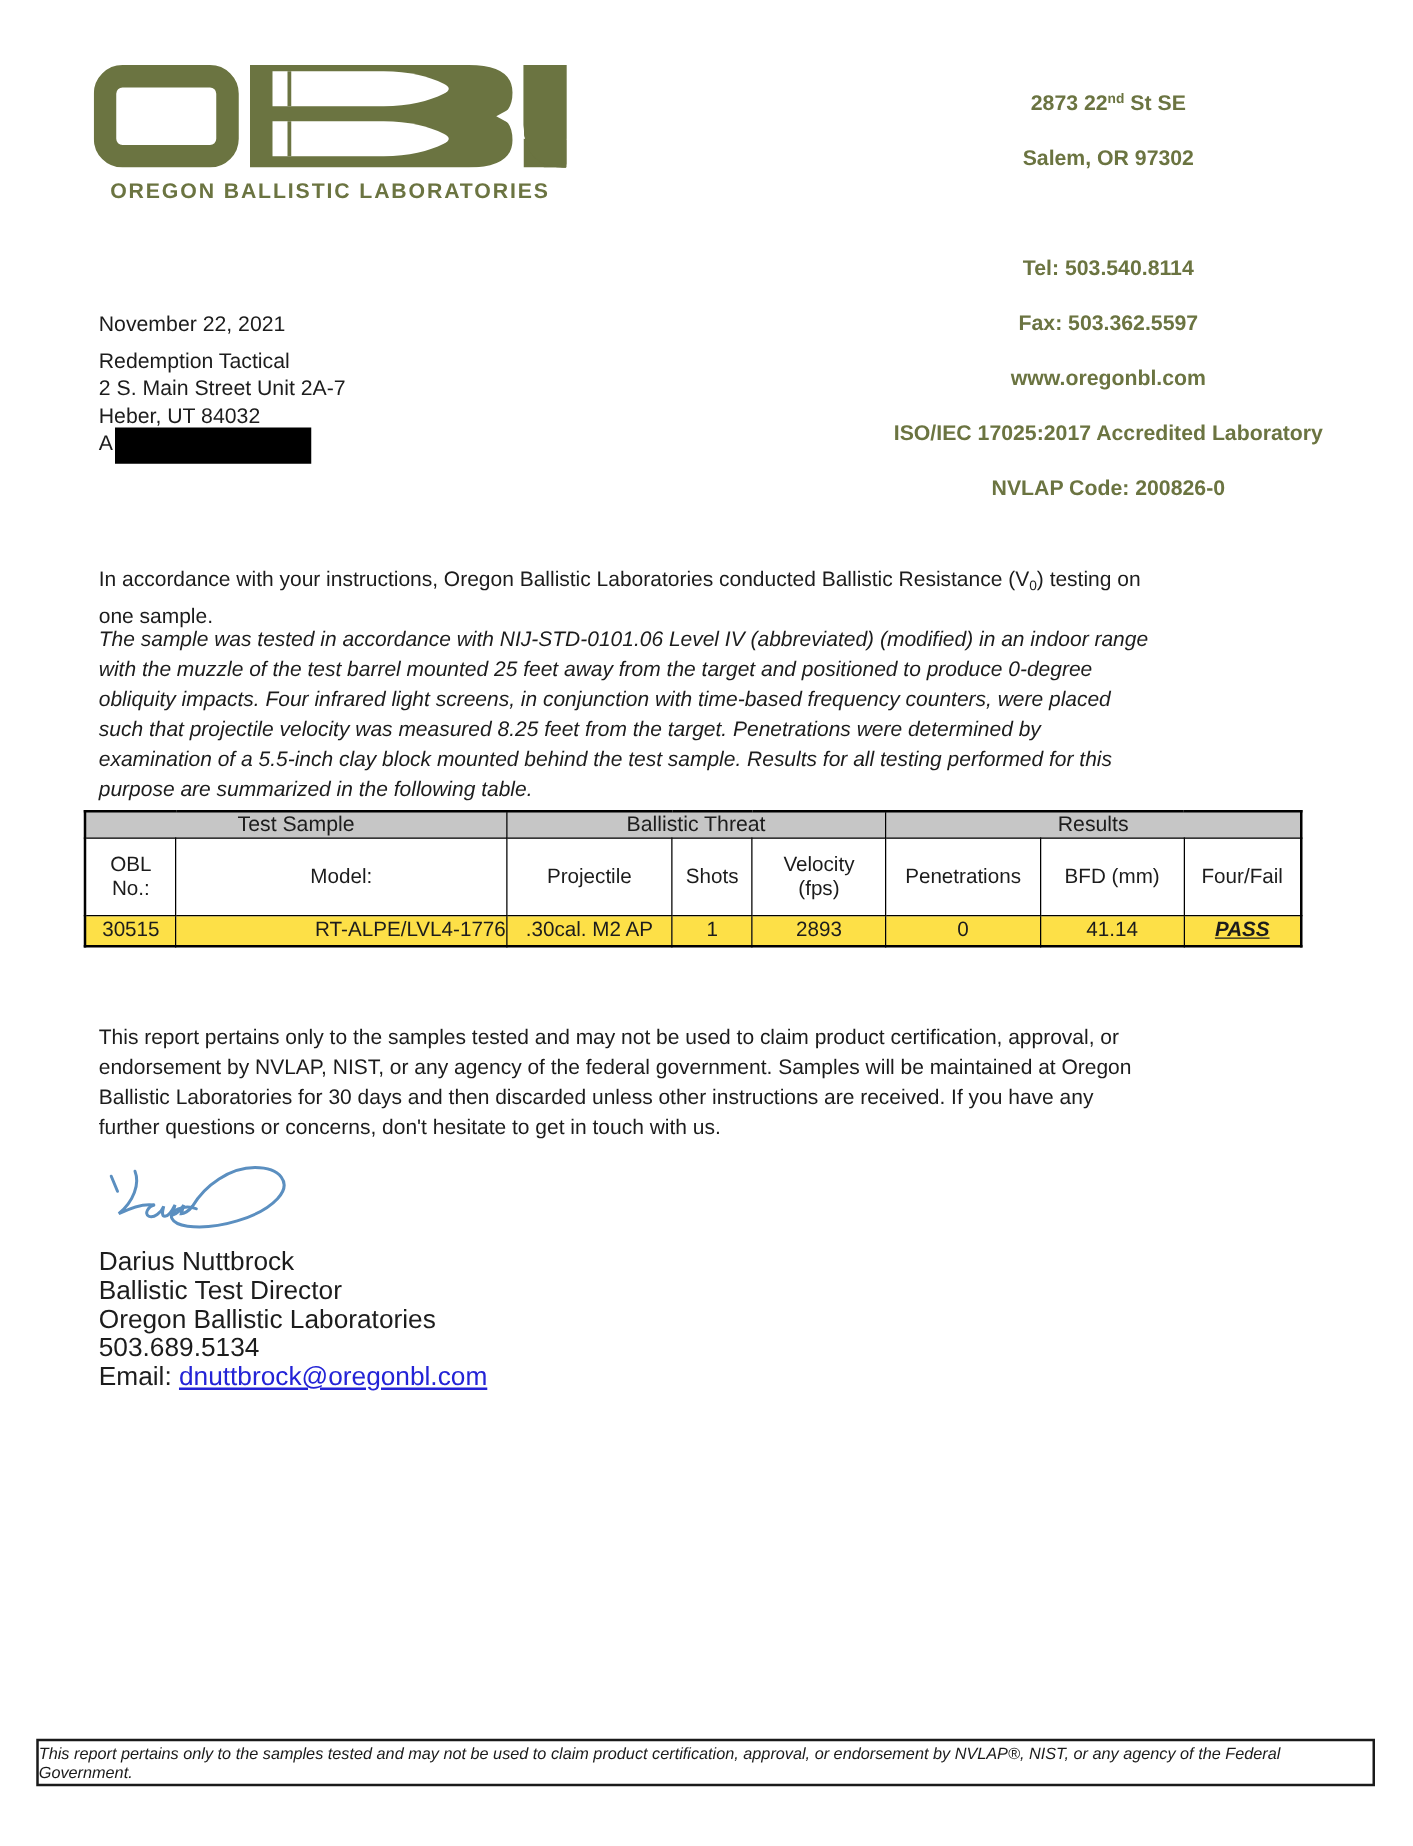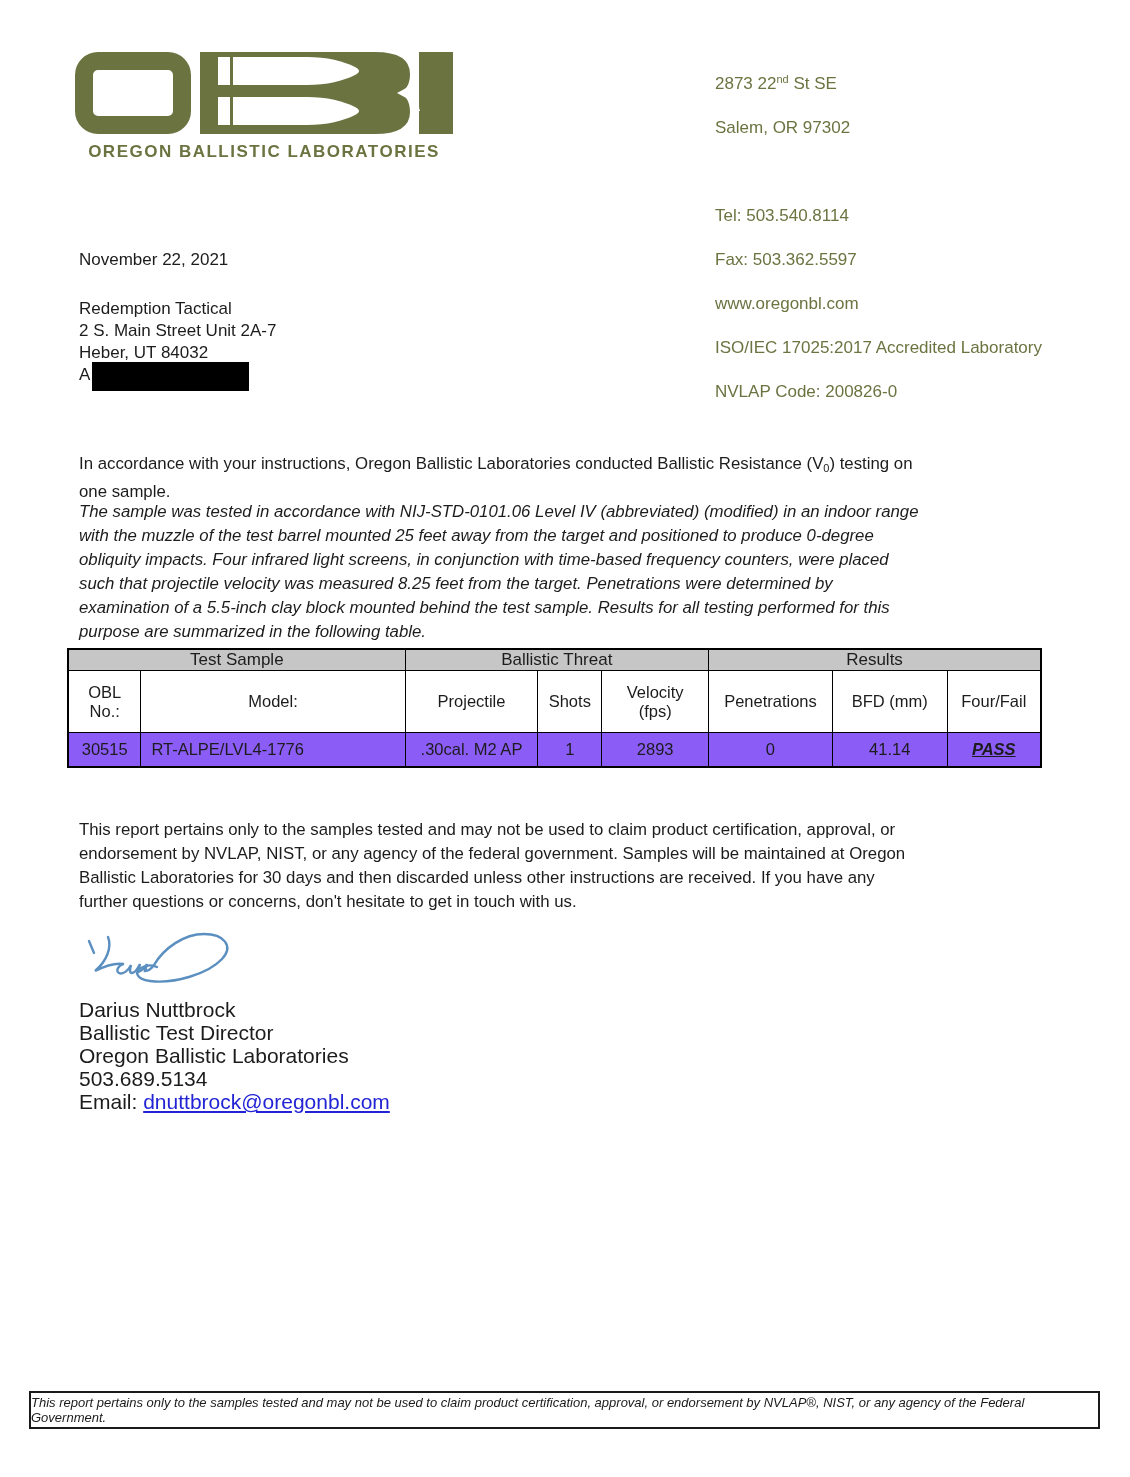--- a/index.html
+++ b/index.html
@@ -17,29 +17,29 @@
 
   
   .logo-block { position:absolute; left:75px; top:52px; width:380px; }
   .logo-sub {
     margin-top:4px;
     font-size:17px; font-weight:bold; letter-spacing:1.5px;
     color:#6B7441; white-space:nowrap; text-align:center; width:378px;
   }
   .lab-info {
     position:absolute; left:715px; top:46px;
-    font-size:17px; font-weight:normal; line-height:22px;
-    color:#6B7441; white-space:pre-line;
+    font-size:17px; font-weight:bold; line-height:22px;
+    color:#6B7441; white-space:pre-line;text-align:center;
   }
   .lab-info sup { font-size:11px; vertical-align:6px; }
   .lab-info .gap { height:22px; }
 
   
   .date { position:absolute; left:79px; top:250px; font-size:17px; }
-  .recipient { position:absolute; left:79px; top:298px; font-size:17px; line-height:22px; }
+  .recipient { position:absolute; left:79px; top:278px; font-size:17px; line-height:22px; }
   .attn-line { display:flex; align-items:center; height:22px; }
   .redaction {
     display:inline-block; width:157px; height:29px;
     background:#000; margin-left:2px; margin-top:2px;
   }
 
   .para {
     position:absolute; left:79px; width:1000px;
     font-size:16.8px; line-height:24px; white-space:pre-line;
   }
@@ -52,22 +52,22 @@
   .results-table {
     position:absolute; left:67px; top:648px; width:975px;
     border-collapse:collapse; font-size:16.5px;
     border:2px solid #000;
   }
   .results-table th, .results-table td {
     border:1px solid #000; text-align:center; vertical-align:middle;
   }
   .group-row th { background:#C6C6C6; font-weight:normal; height:16px; font-size:17px; }
   .head-row th { background:#ffffff; font-weight:normal; height:62px; white-space:pre-line; }
-  .data-row td { background:#8b5cf6; height:34px; }
-  .data-row td.left { text-align:left; padding-left:10px; }
+  .data-row td { background:#fde047; height:24px; }
+  .data-row td.left { text-align:right; padding-left:10px; }
   td.pass { font-weight:bold; font-style:italic; text-decoration:underline; }
 
   .footnote {
     position:absolute; left:67px; top:786px; width:975px;
     text-align:center; font-size:13px; color:#111;
   }
 
   
   .sig-svg { position:absolute; left:82px; top:926px; }
   .signer {

